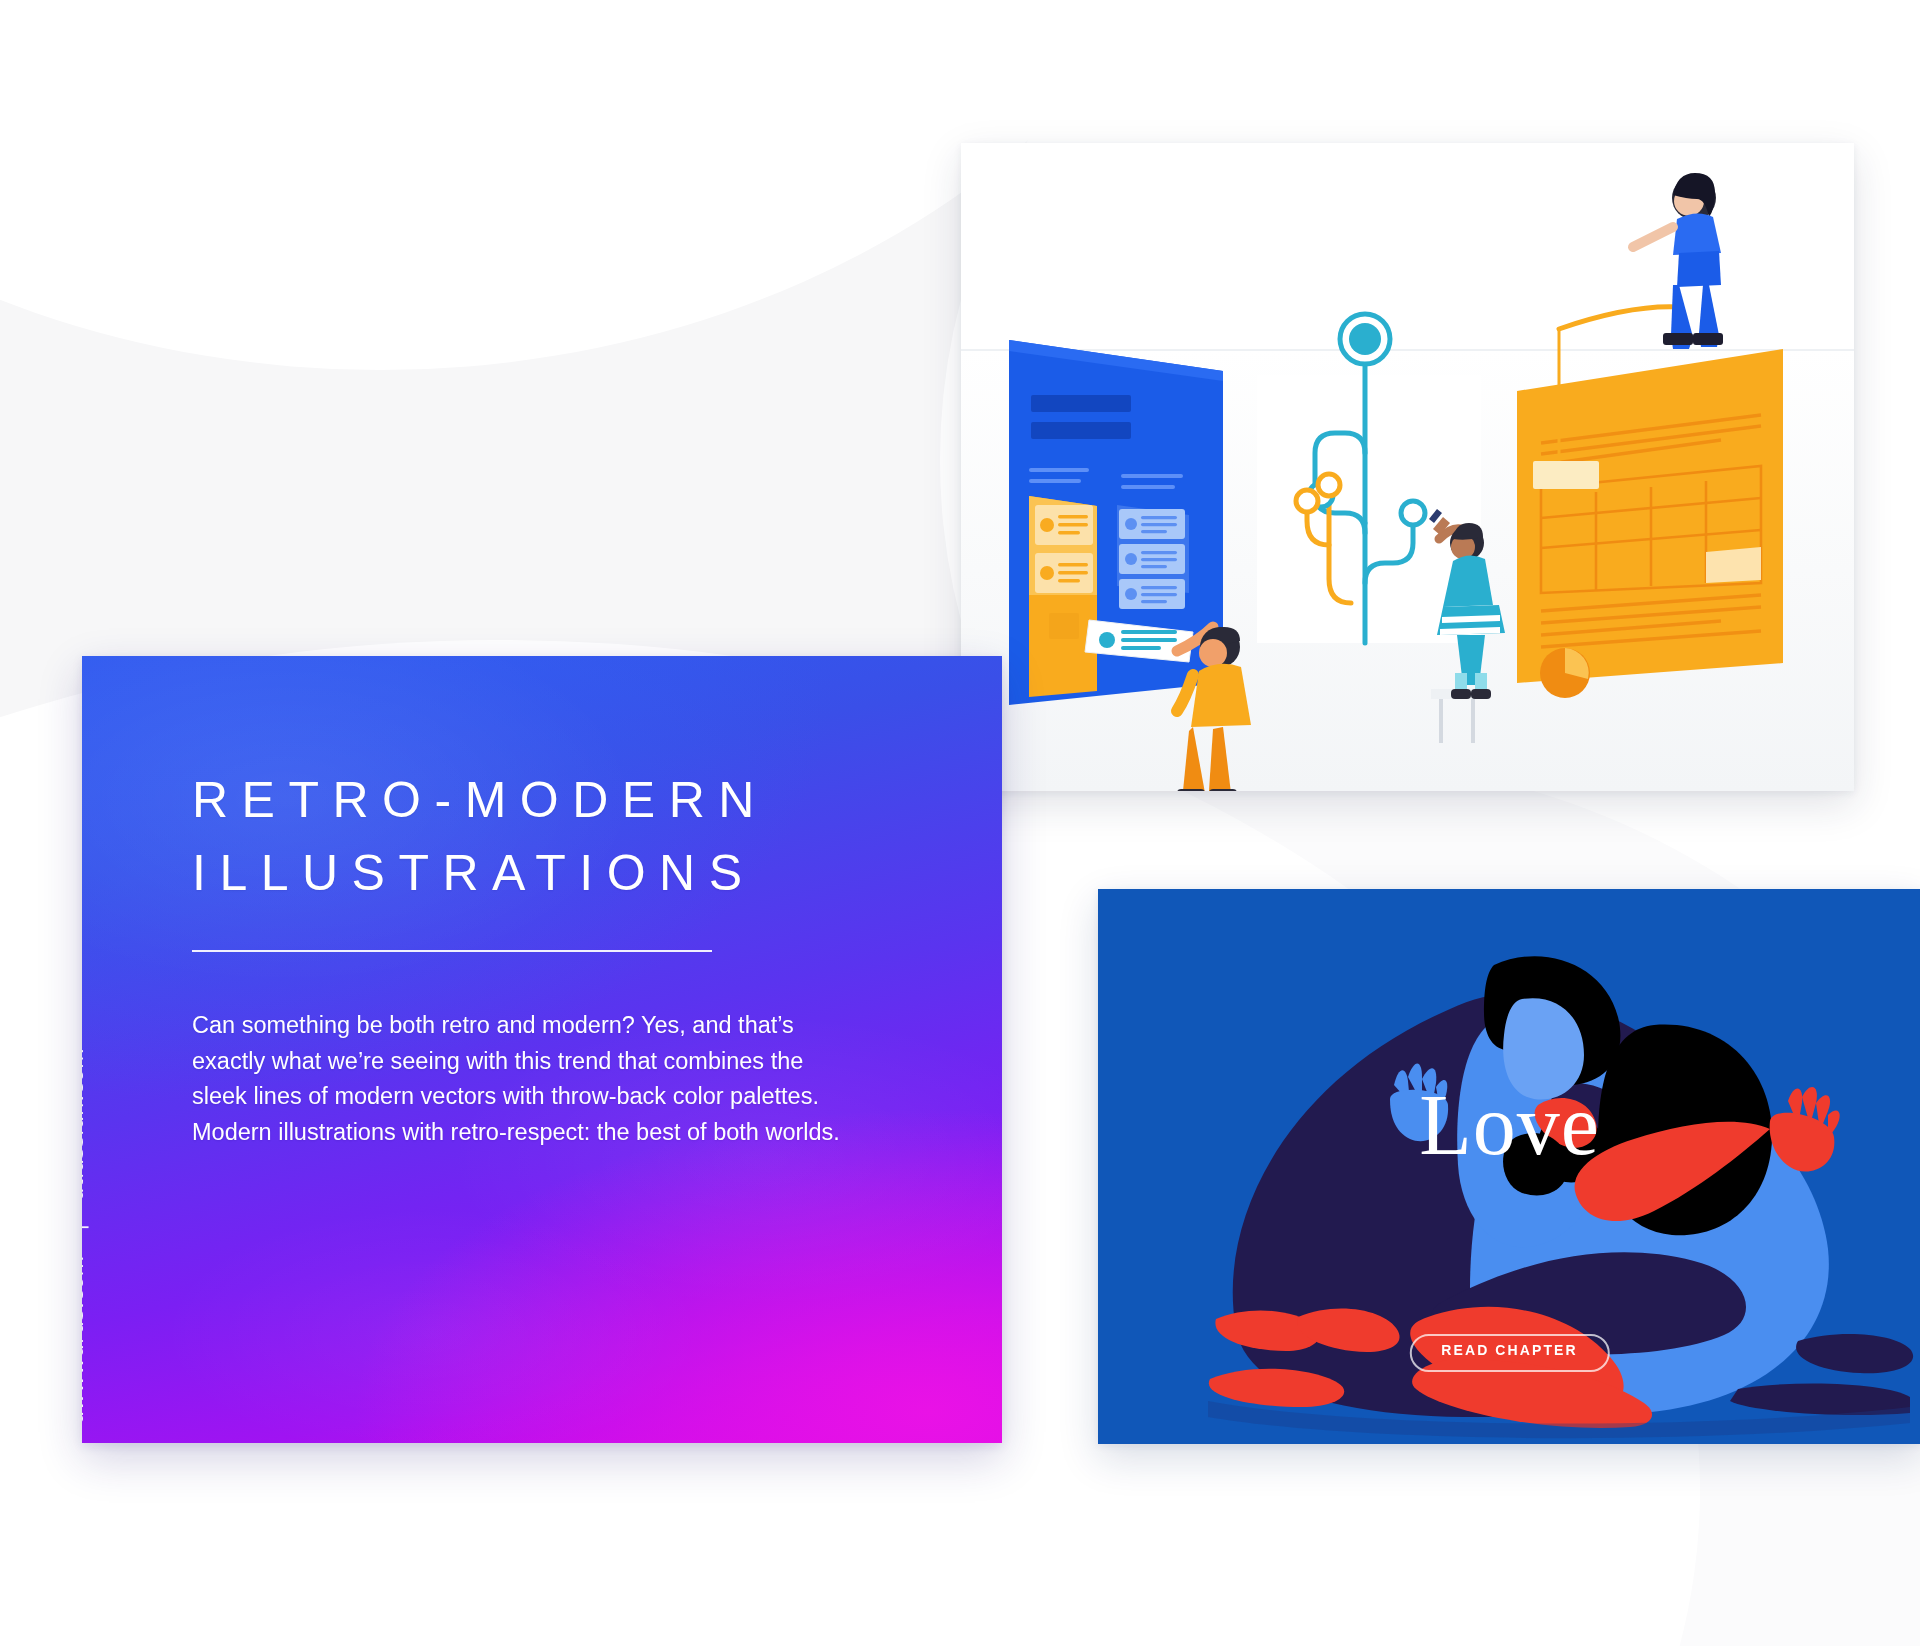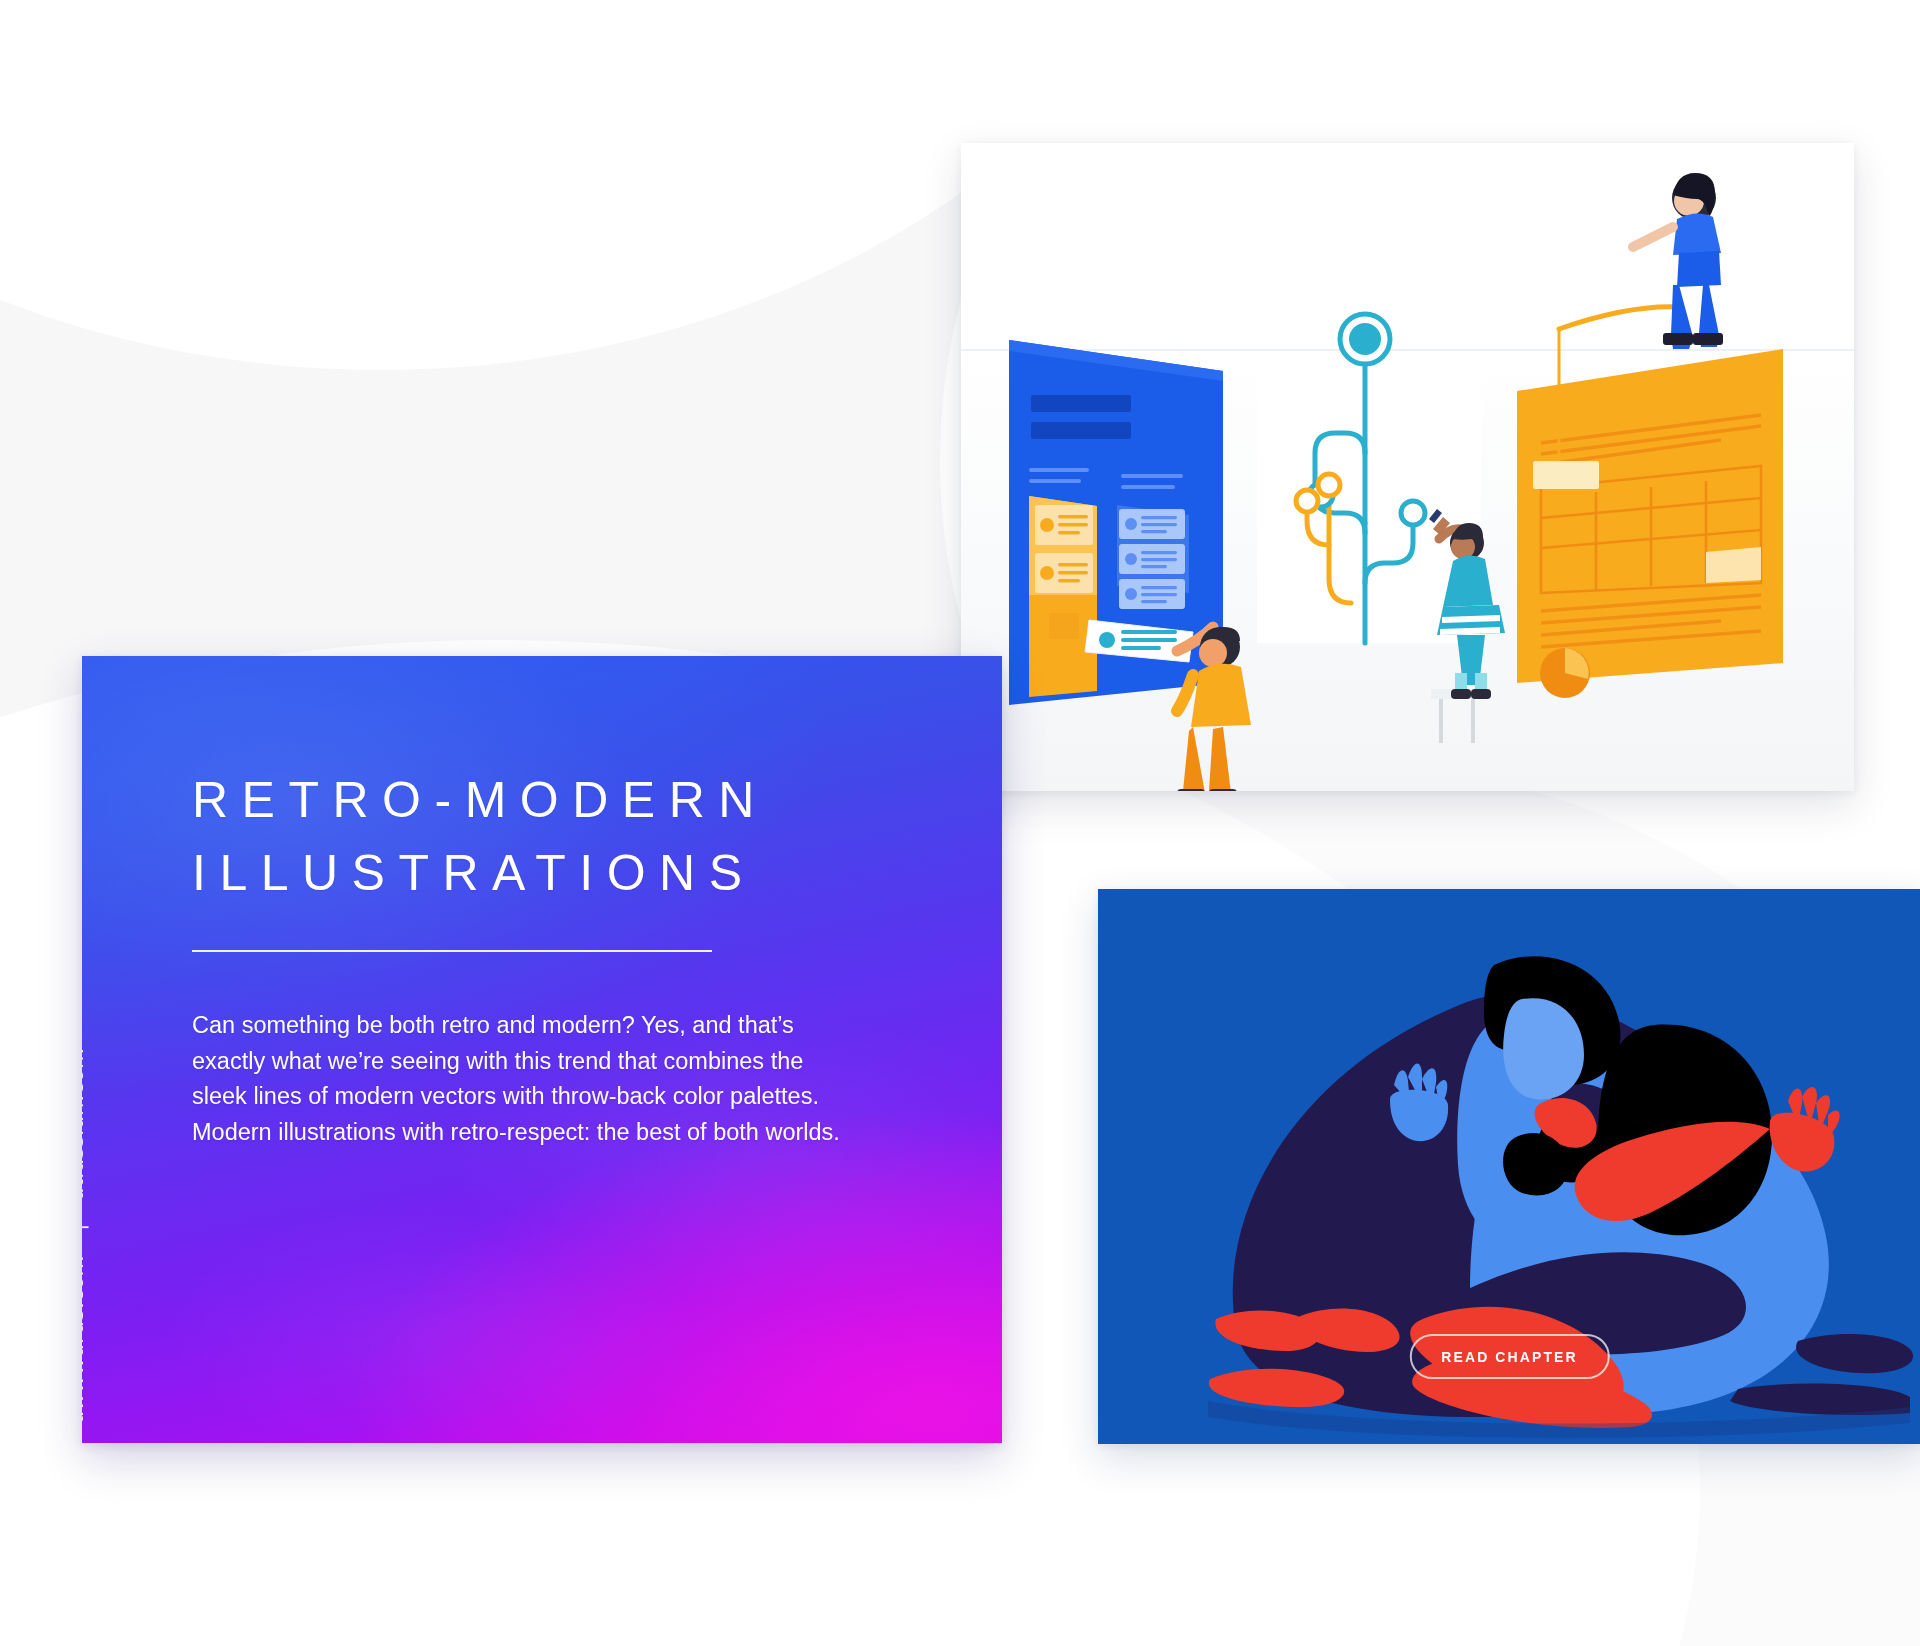--- a/index.html
+++ b/index.html
@@ -114,21 +114,21 @@
     font-size:86px;
     line-height:1;
     font-weight:400;
     letter-spacing:1px;
     pointer-events:none;
   }
   #read-chapter-button{
     position:absolute;
     left:50%; transform:translateX(-50%);
     top:445px;
-    padding:13px 30px 12px;
+    padding:6px 30px 12px;
     border:2px solid rgba(255,255,255,.72);
     border-radius:40px;
     color:#ffffff;
     font-size:14px;
     letter-spacing:2.1px;
     font-weight:700;
     background:transparent;
     cursor:pointer;
     white-space:nowrap;
   }
@@ -407,17 +407,18 @@
 
       <g fill="#221a4f">
         <path d="M700 452 C 740 440, 796 444, 812 460 C 824 474, 800 486, 762 484
                  C 720 482, 690 468, 700 452 Z"></path>
         <path d="M640 500 C 700 490, 790 494, 812 508 L 812 524 C 740 530, 650 522, 632 512 Z"></path>
       </g>
 
       <path d="M110 512 C 260 540, 600 542, 812 518 L 812 534 C 600 556, 260 554, 110 528 Z" fill="#1b3a86" opacity=".35"></path>
     </svg>
 
+    <div id="love-word">Love</div>
 
     <button id="read-chapter-button">READ CHAPTER</button>
   </div>
 
 </div>
 
 </body></html>

